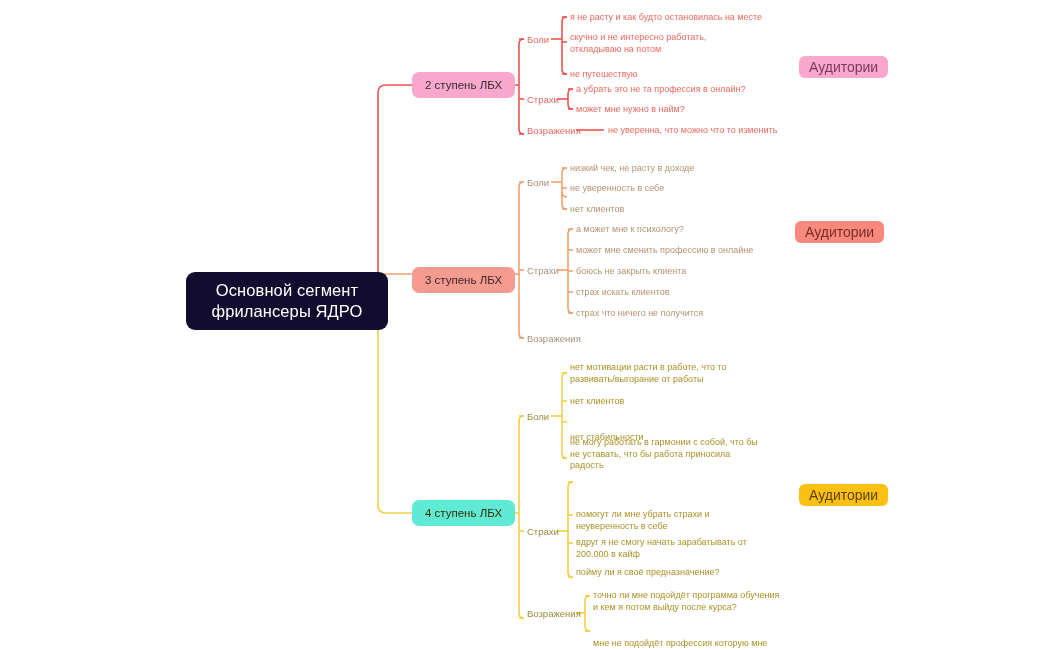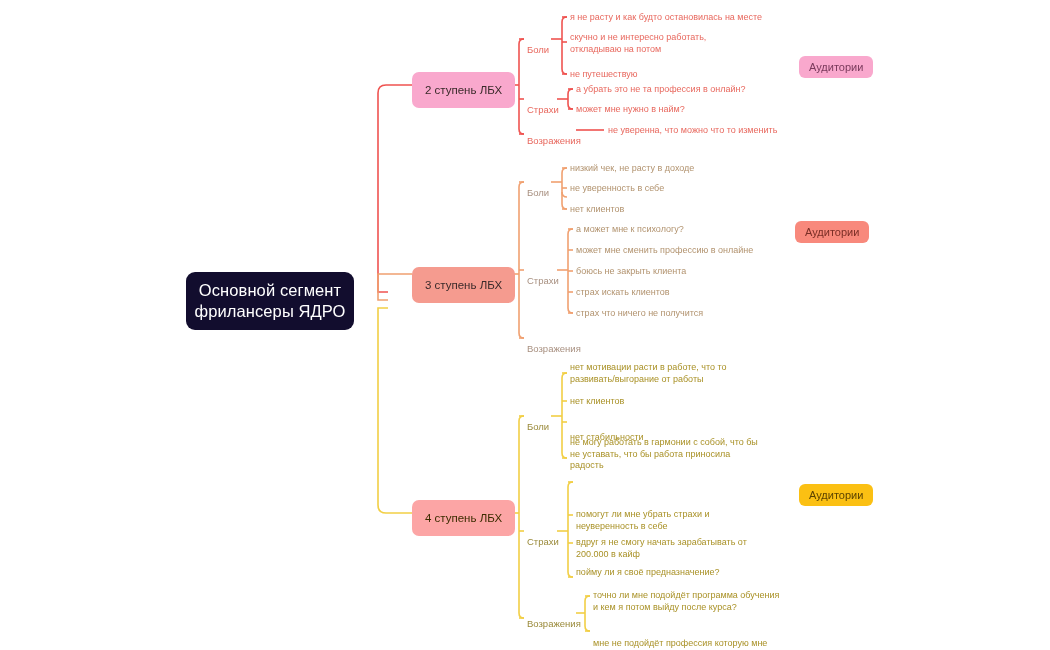--- a/index.html
+++ b/index.html
@@ -21,81 +21,80 @@
     left: 0; top: 0;
     width: 1050px; height: 650px;
     pointer-events: none;
   }
 
   
   .root-node {
     position: absolute;
     left: 186px;
     top: 272px;
-    width: 168px;
+    width: 202px;
     height: 58px;
     background: #120d2e;
     border-radius: 9px;
     display: flex;
     flex-direction: column;
     align-items: center;
     justify-content: center;
     z-index: 5;
   }
   .root-node .line {
     color: #ffffff;
     font-size: 16.5px;
     line-height: 21px;
     letter-spacing: 0.1px;
     white-space: nowrap;
   }
 
   
   .stage-pill {
     position: absolute;
-    height: 36px;
+    height: 26px;
     padding: 2px 13px;
     border-radius: 7px;
     display: flex;
     align-items: center;
     justify-content: center;
     font-size: 11.5px;
     color: #3a2a2a;
     white-space: nowrap;
     z-index: 5;
   }
   .stage-1 { left: 412px; top: 72px;  background: #f9a8cd; }
   .stage-2 { left: 412px; top: 261px; background: #f59b8f; margin-top: 6px; }
-  .stage-3 { left: 412px; top: 500px; background: #fca5a5; color:#3c2c00; }
+  .stage-3 { left: 412px; top: 500px; background: #5eead4; color:#3c2c00; }
 
   
   .aud-badge {
     position: absolute;
     height: 22px;
     padding: 0 10px;
     border-radius: 6px;
     display: flex;
     align-items: center;
     justify-content: center;
-    font-size: 11px;
+    font-size: 14px;
     white-space: nowrap;
     z-index: 5;
   }
   .aud-1 { left: 799px; top: 56px;  background: #f9a8cd; color: #7a3a5c; }
   .aud-2 { left: 795px; top: 221px; background: #f8897c; color: #7a2e26; }
   .aud-3 { left: 799px; top: 484px; background: #fbc013; color: #5c4300; }
 
   
   .cat-label {
     position: absolute;
     font-size: 9.5px;
     white-space: nowrap;
     z-index: 4;
     transform: translateY(-50%);
-    margin-top: 10px;
   }
   .c-red    { color: #e8685e; }
   .c-orange { color: #a89080; }
   .c-yellow { color: #9a8a3a; }
 
   
   .leaf {
     position: absolute;
     font-size: 9px;
     line-height: 11.5px;

